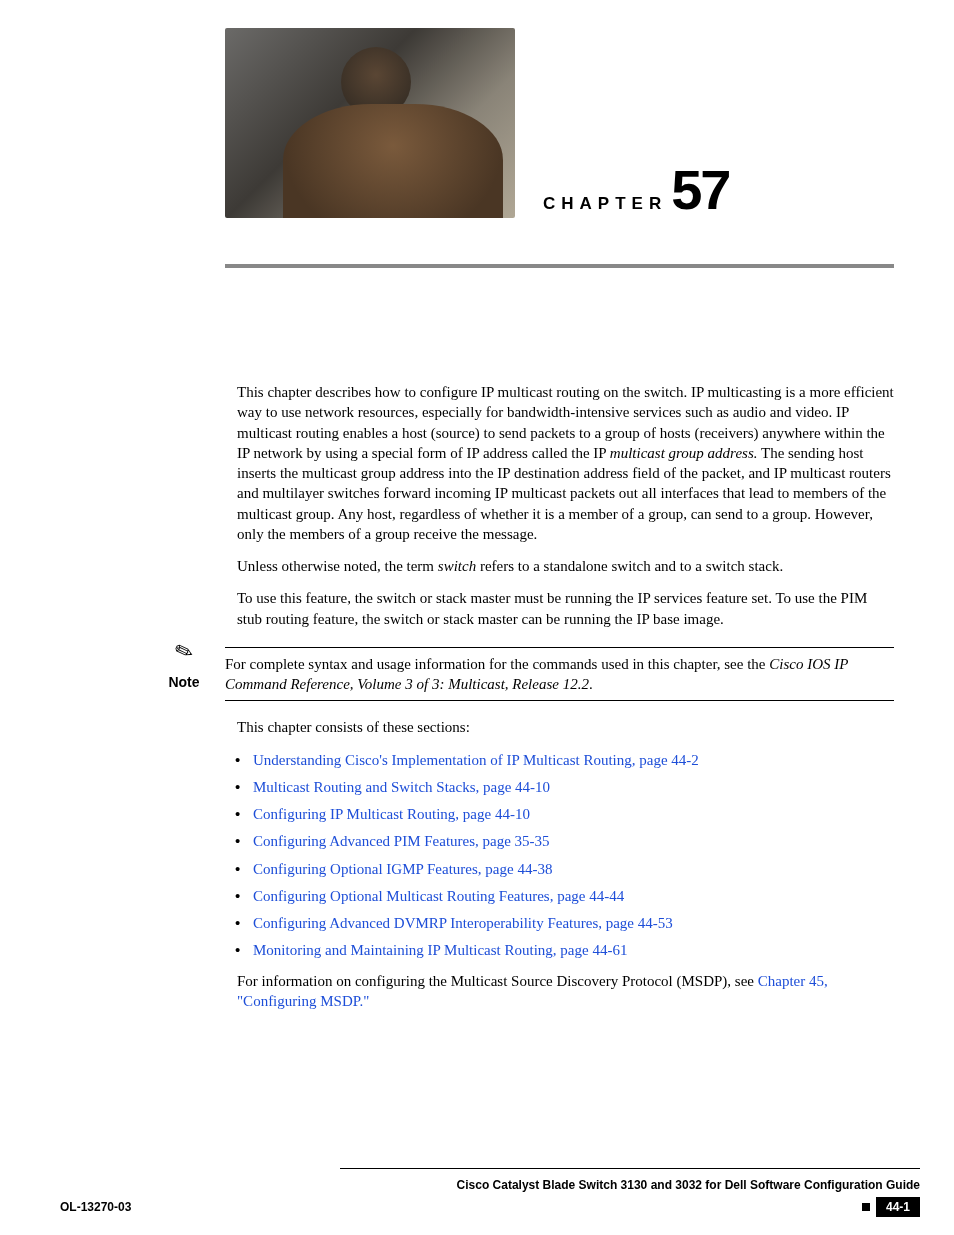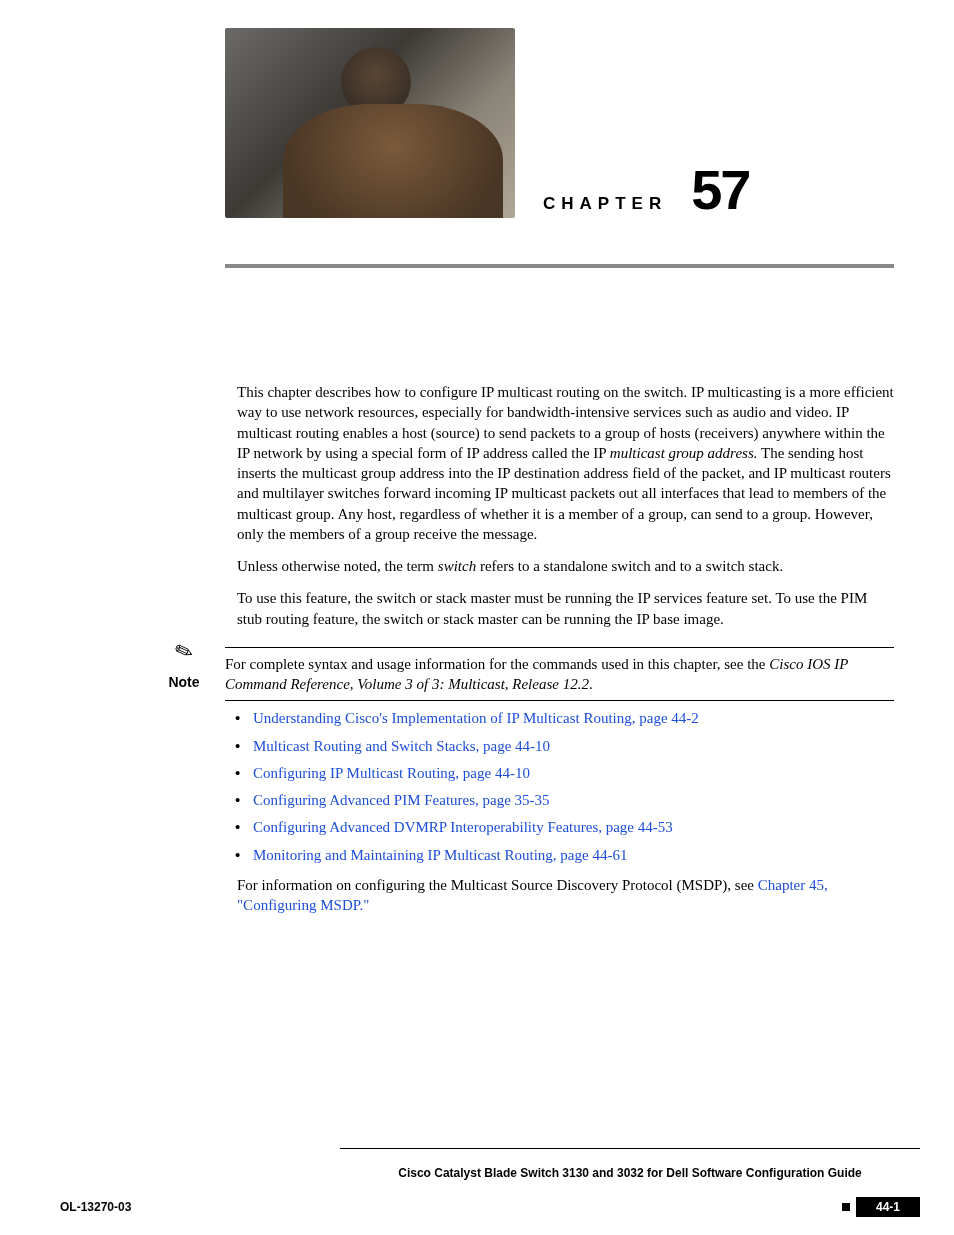--- a/index.html
+++ b/index.html
@@ -48,21 +48,21 @@
     content:"";
     position:absolute;
     left:20%; top:40%;
     width:220px;height:140px;
     background:radial-gradient(ellipse at 50% 30%,#7a5a3c,#4a3624 70%);
     border-radius:40% 40% 10% 10%;
   }
   .chapter-block {
     display: flex;
     align-items: baseline;
-    gap: 24px;
+    gap: 4px;
     font-family: Arial, Helvetica, sans-serif;
   }
   .chapter-word {
     font-weight: 900;
     letter-spacing: 6px;
     font-size: 17px;
   }
   .chapter-num {
     font-weight: 900;
     font-size: 56px;
@@ -144,40 +144,40 @@
   a.link { color: #1d4ed8; text-decoration: none; }
   .footer {
     position: absolute;
     bottom: 18px;
     left: 60px;
     right: 34px;
   }
   .guide-line {
     border-top: 1px solid #000;
     margin-left: 280px;
-    padding-top: 16px;
-    text-align: center;
+    padding-top: 8px;
+    text-align: right;
     font-family: Arial, Helvetica, sans-serif;
     font-weight: 700;
     font-size: 12px;
   }
   .footer-row {
     display: flex;
     justify-content: space-between;
     align-items: center;
-    margin-top: 16px;
+    margin-top: 4px;
     font-family: Arial, Helvetica, sans-serif;
     font-size: 12px;
   }
   .doc-id { font-weight: 700; }
   .page-badge {
     background: #000;
     color: #fff;
     font-weight: 700;
-    padding: 2px 20px;
+    padding: 2px 10px;
     position: relative;
   }
   .page-badge::before {
     content:"";
     position:absolute;
     left:-14px; top:50%;
     width:8px;height:8px;
     background:#000;
     transform:translateY(-50%);
   }
@@ -218,26 +218,29 @@
       </div>
       <div class="note-body">
         <hr class="note-rule">
         <p class="para" style="margin:6px 0;">
           <span>For complete syntax and usage information for the commands used in this chapter, see the </span><span class="italic">Cisco IOS IP Command Reference, Volume 3 of 3: Multicast, Release 12.2</span><span>.</span>
         </p>
         <hr class="note-rule">
       </div>
     </div>
 
+    <p class="para" style="margin-top:16px;">This chapter consists of these sections:</p>
 
     <ul class="bullets">
       <li><a class="link">Understanding Cisco's Implementation of IP Multicast Routing, page 44-2</a></li>
       <li><a class="link">Multicast Routing and Switch Stacks, page 44-10</a></li>
       <li><a class="link">Configuring IP Multicast Routing, page 44-10</a></li>
       <li><a class="link">Configuring Advanced PIM Features, page 35-35</a></li>
+      <li><a class="link">Configuring Optional IGMP Features, page 44-38</a></li>
+      <li><a class="link">Configuring Optional Multicast Routing Features, page 44-44</a></li>
       <li><a class="link">Configuring Advanced DVMRP Interoperability Features, page 44-53</a></li>
       <li><a class="link">Monitoring and Maintaining IP Multicast Routing, page 44-61</a></li>
     </ul>
 
     <p class="para">
       <span>For information on configuring the Multicast Source Discovery Protocol (MSDP), see </span><a class="link">Chapter 45, "Configuring MSDP."</a>
     </p>
 
   </div>
 

